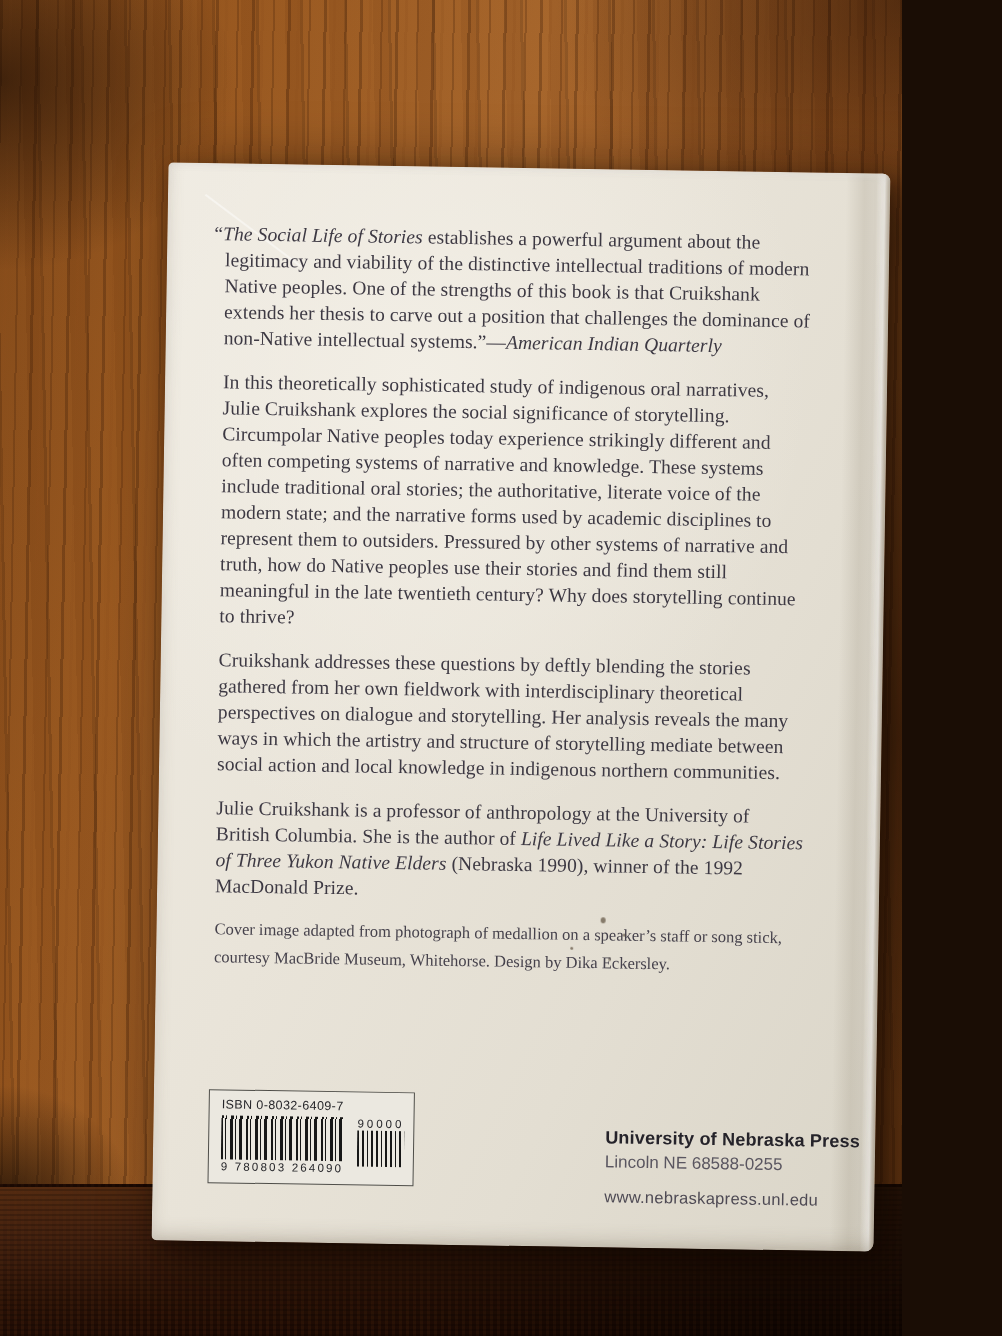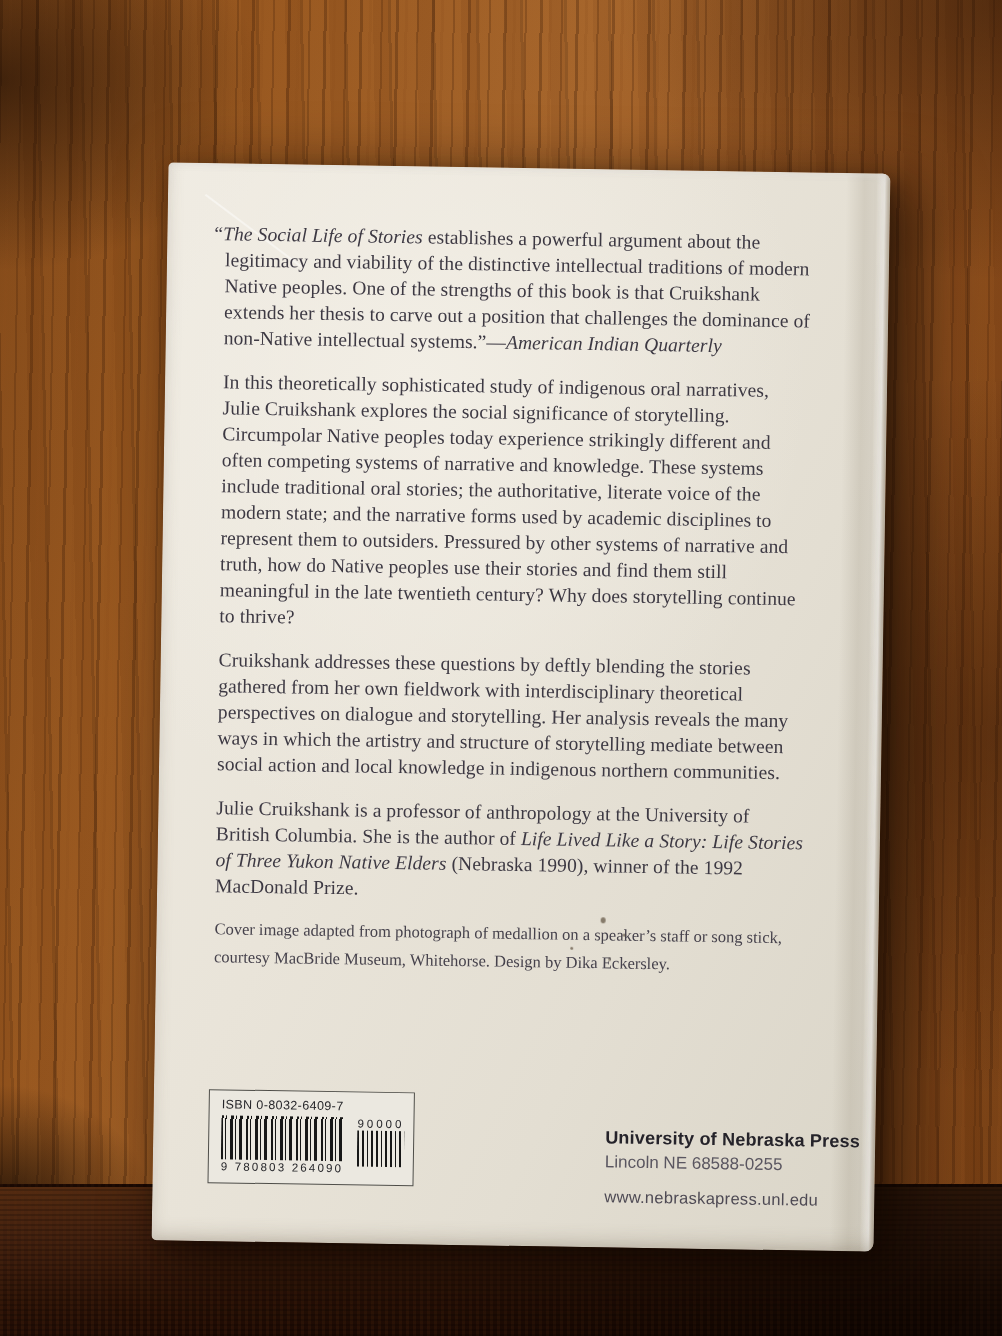--- a/index.html
+++ b/index.html
@@ -1,20 +1,20 @@
 <!DOCTYPE html>
 <html><head>
 <meta charset="utf-8">
 <style>
   html, body { margin: 0; padding: 0; background: #1a0d05; }
   * { box-sizing: border-box; }
 
   .stage {
     position: relative;
-    width: 1002px;
+    width: 902px;
     height: 1336px;
     overflow: hidden;
     font-family: "Liberation Serif", serif;
   }
 
   
   .wood {
     position: absolute;
     inset: 0;
     background:

